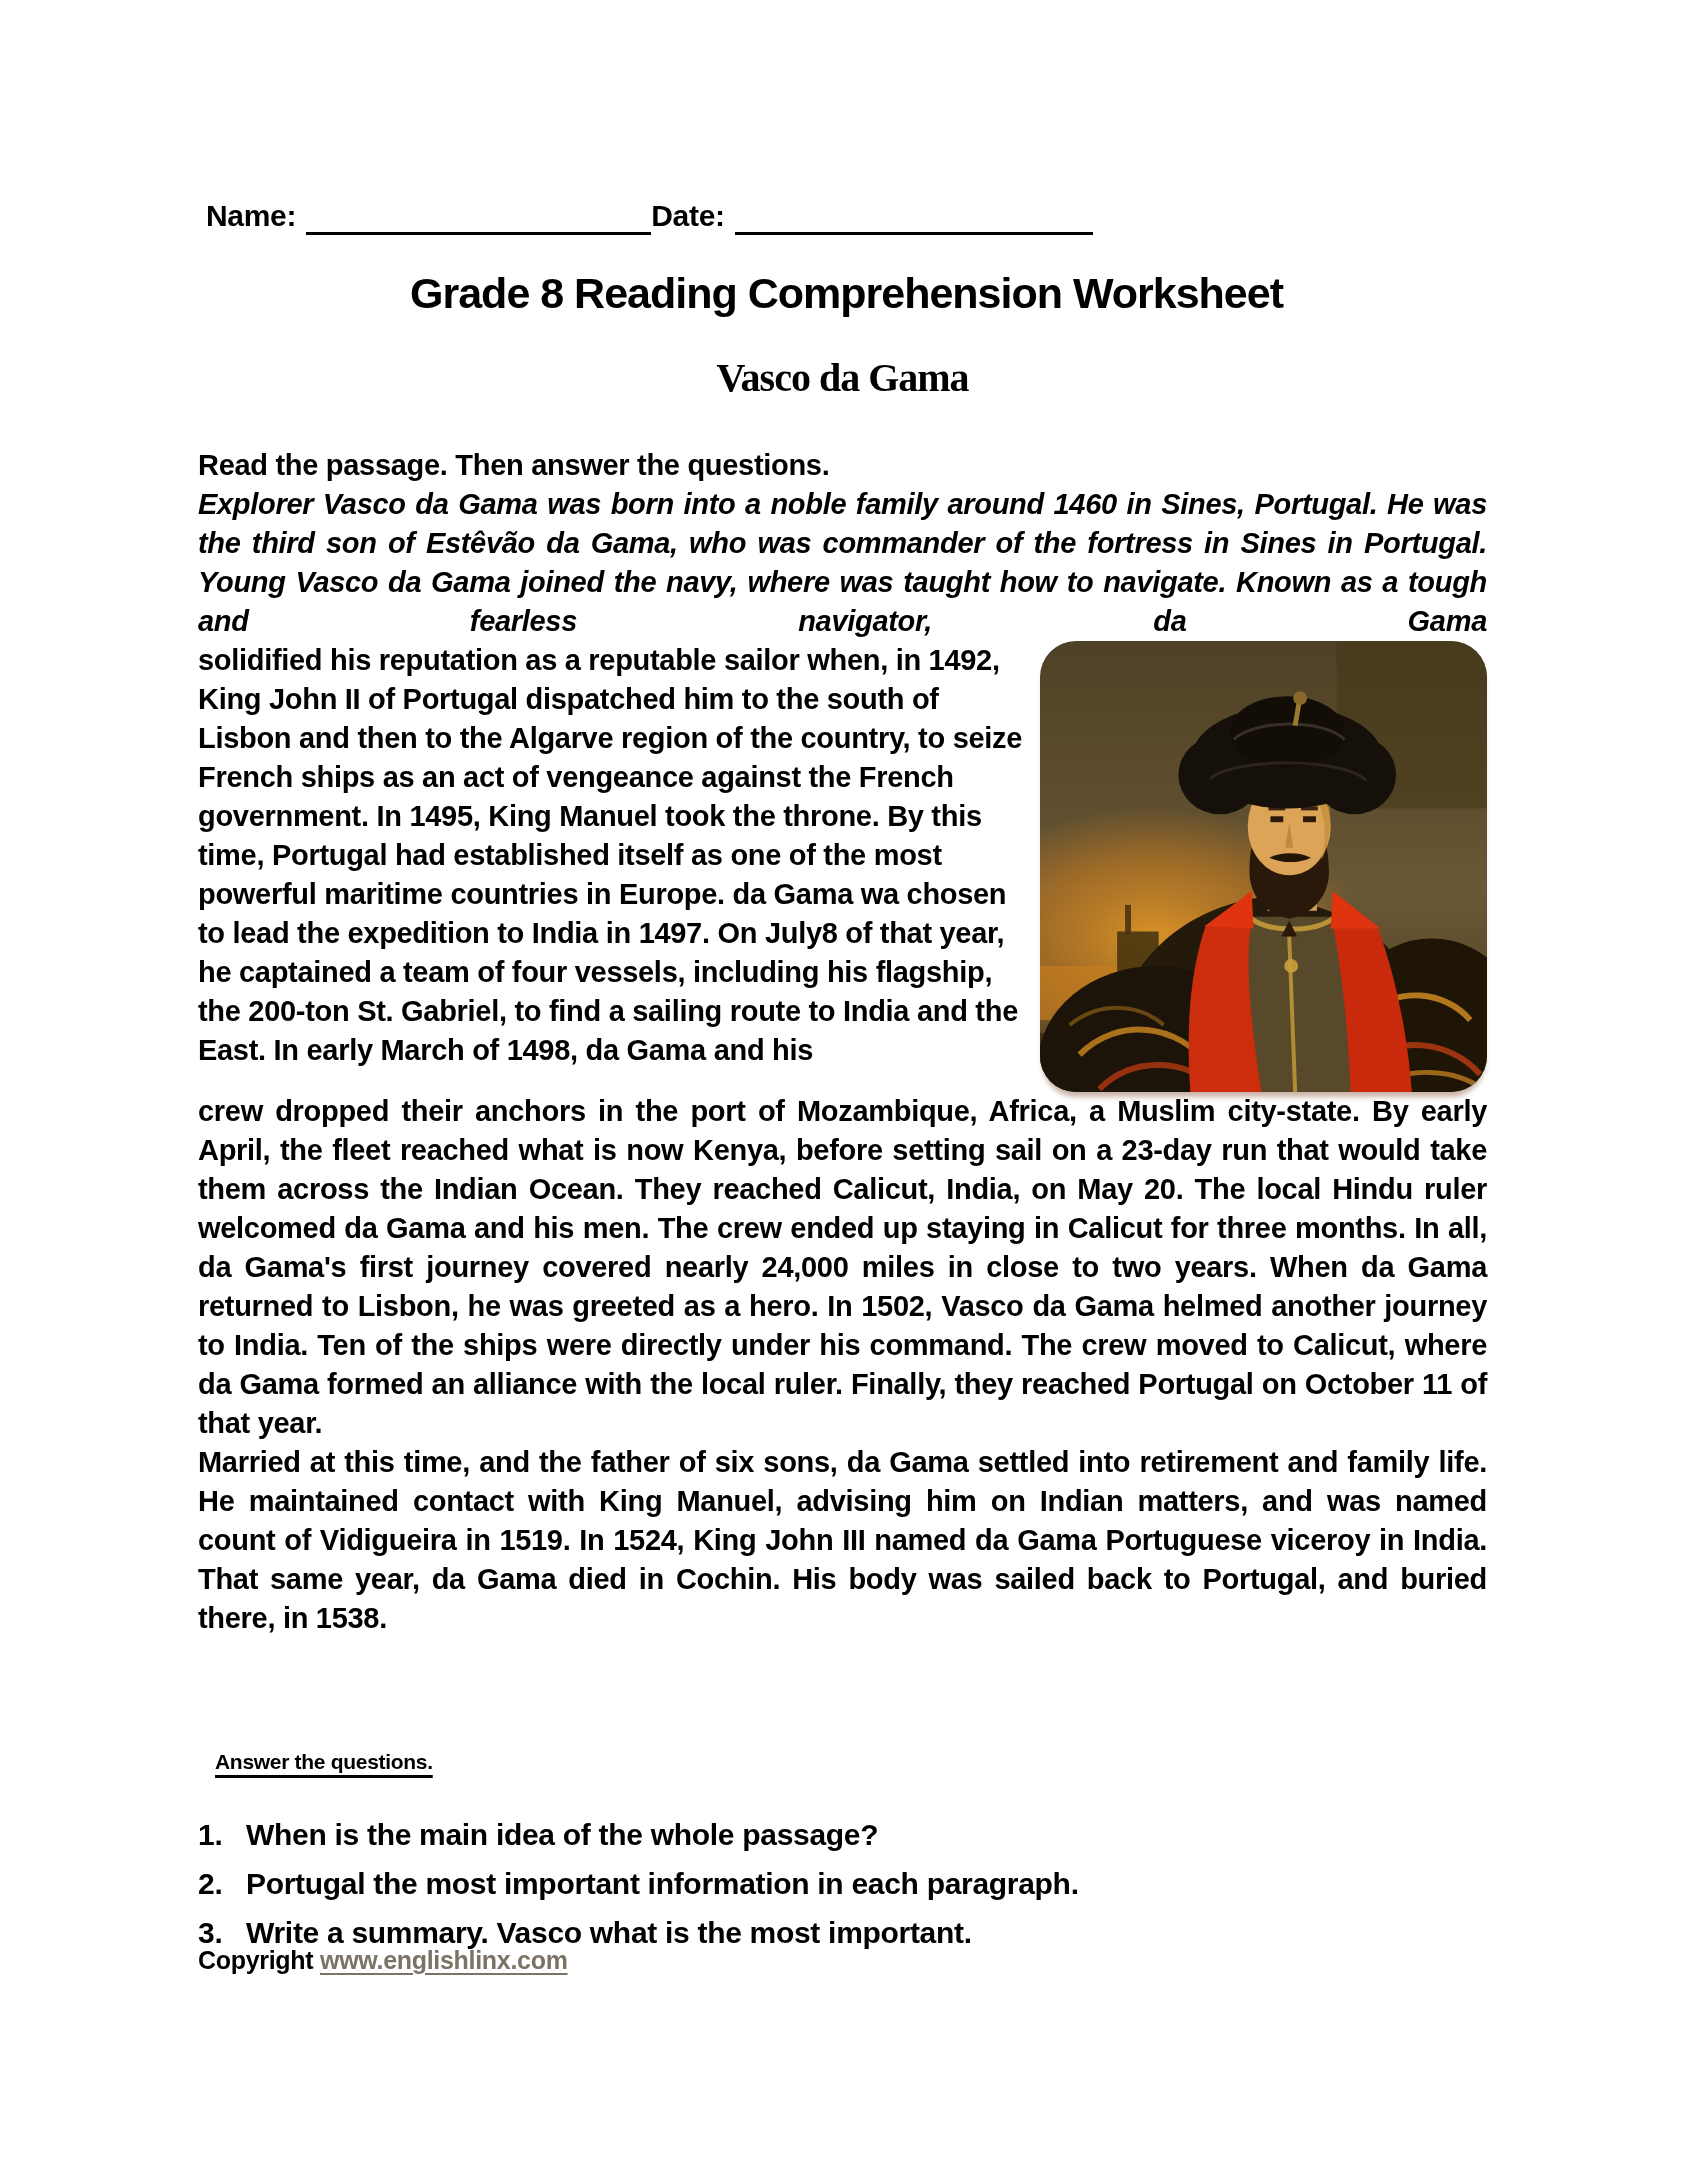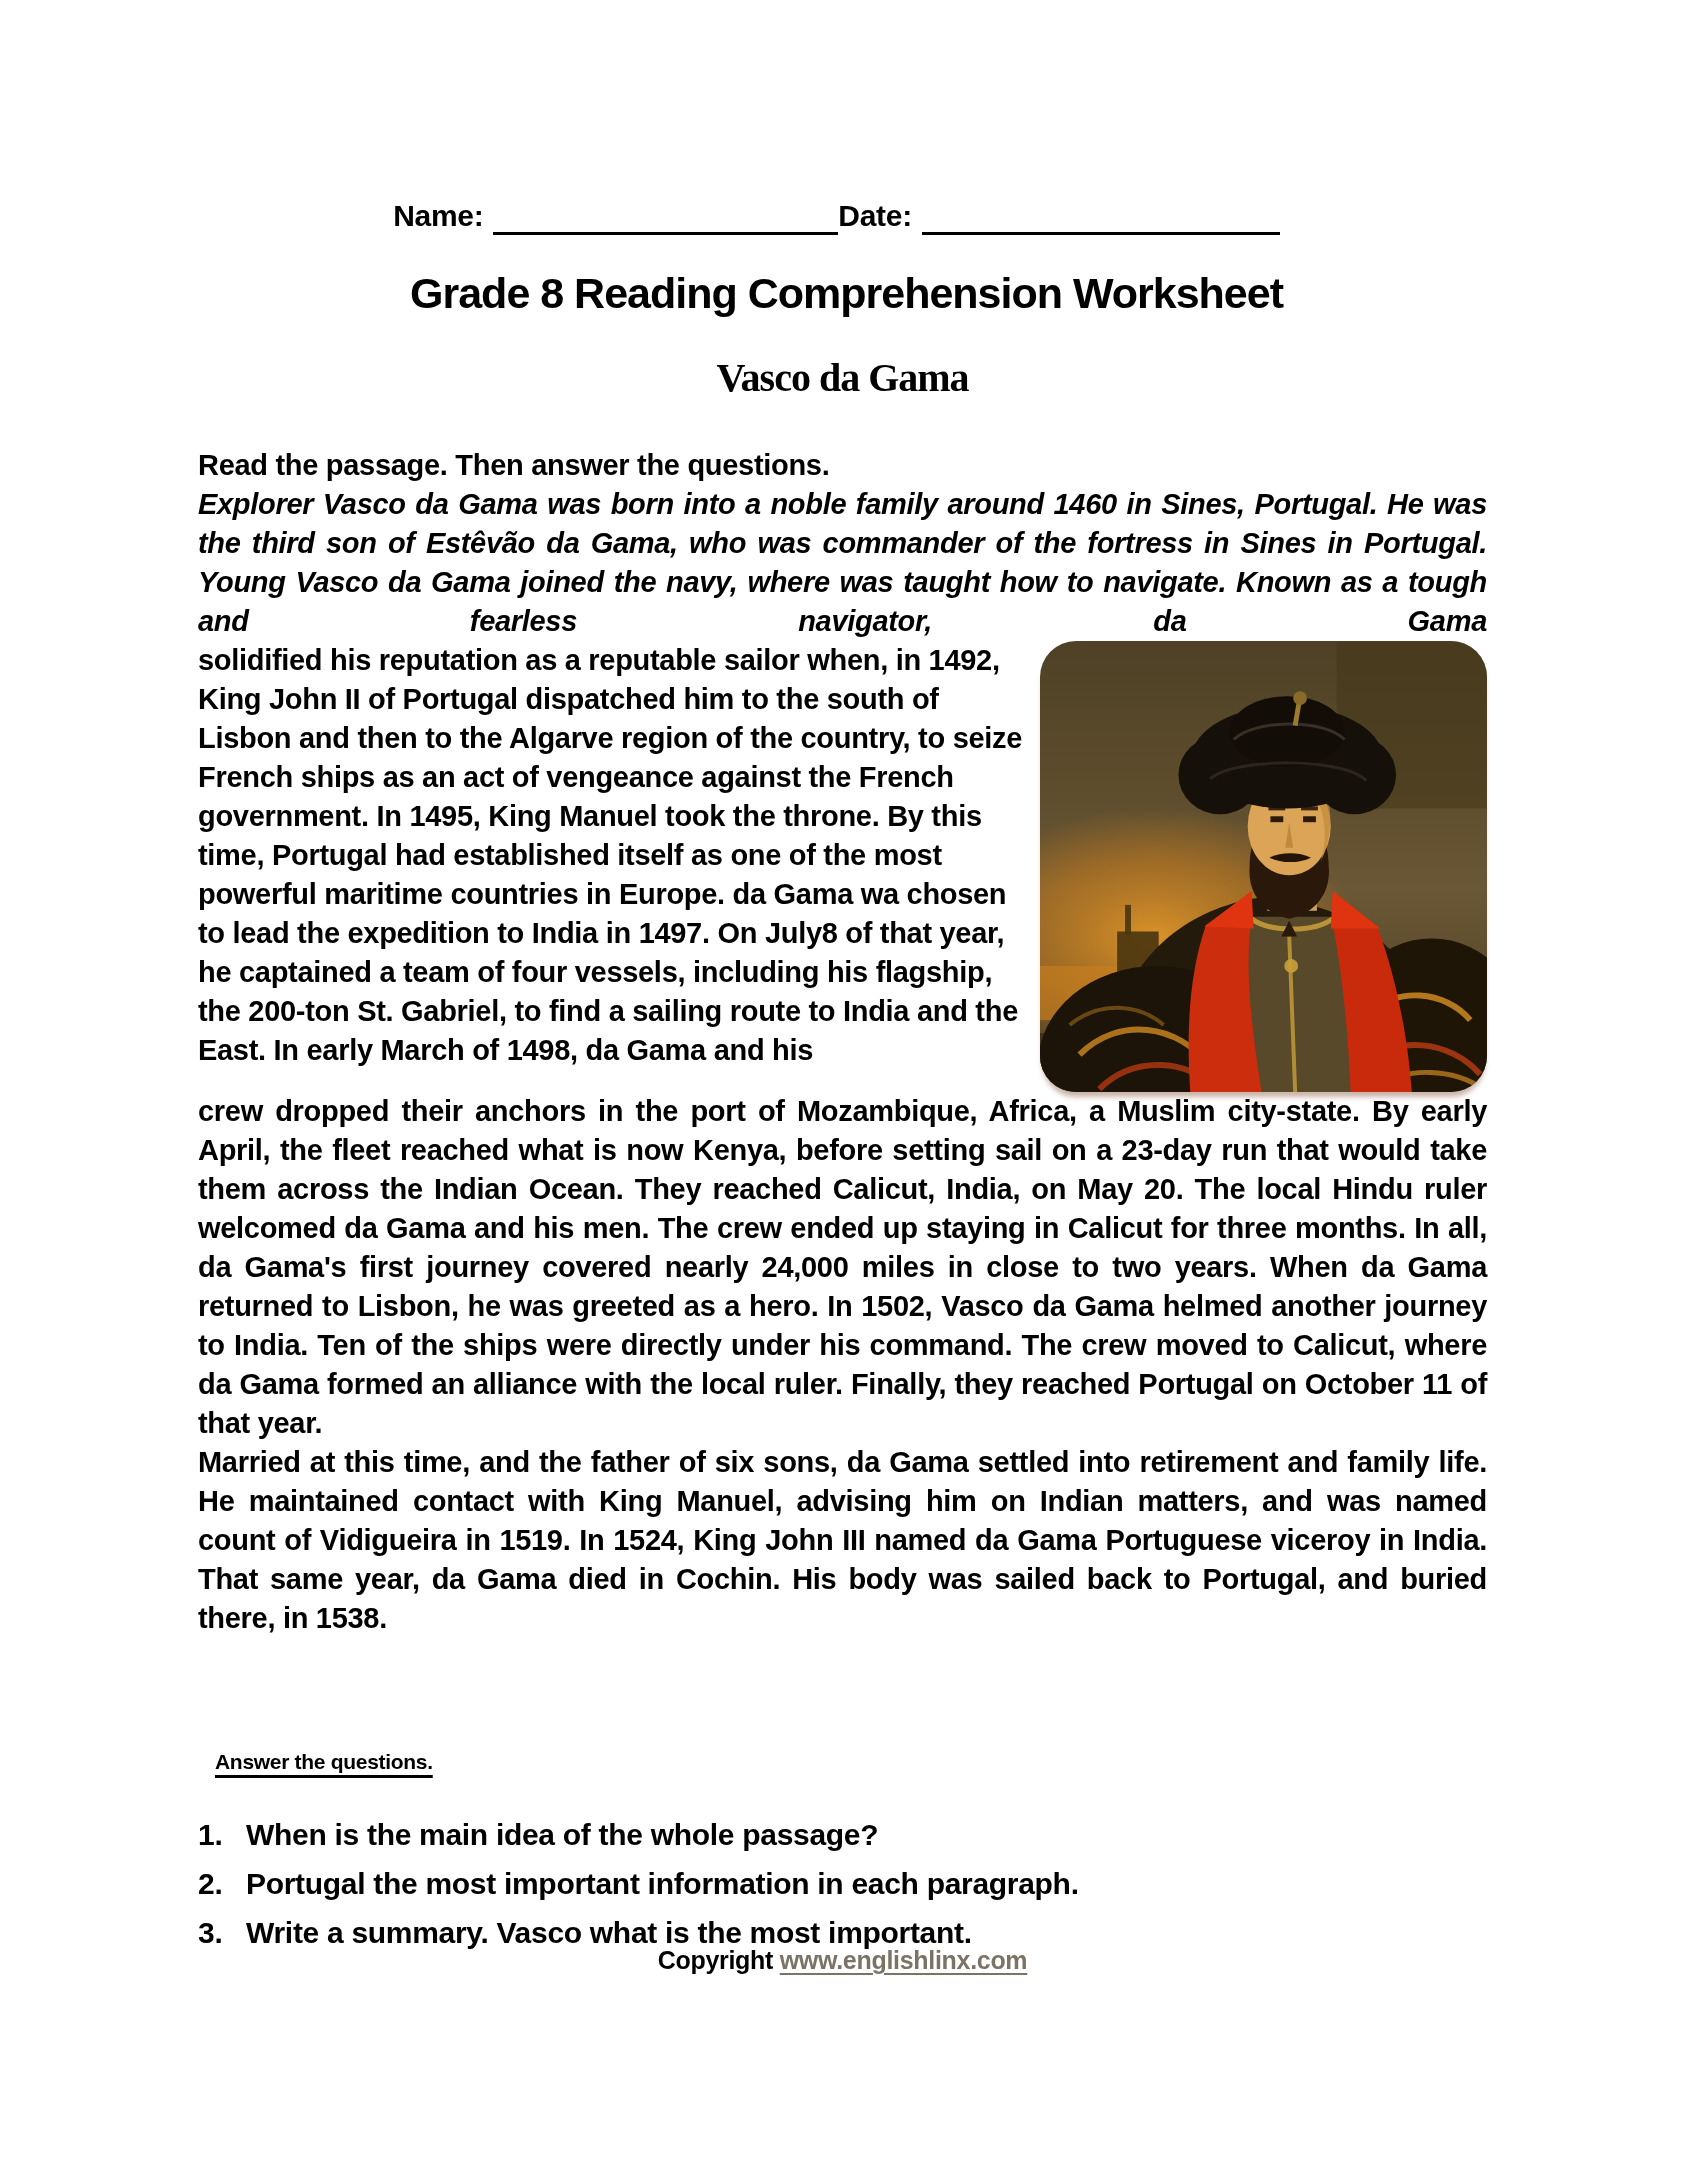--- a/index.html
+++ b/index.html
@@ -8,22 +8,22 @@
     background: #ffffff;
     font-family: "Liberation Sans", sans-serif;
     color: #000000;
     position: relative;
   }
   .page { position: absolute; inset: 0; }
   .content { position: absolute; left: 198px; width: 1289px; top: 0; }
 
   
   .header-row {
-    position: absolute; top: 198px; left: 0; width: 100%;
-    display: flex; justify-content: center;
+    position: absolute; top: 198px; left: 8px; width: 100%;
+    display: flex; justify-content: flex-start;
   }
   .field { display: flex; align-items: flex-end; }
   .field .label { font-weight: bold; font-size: 30px; letter-spacing: -0.3px; padding-bottom: 2px; }
   .blank-line { display: inline-block; border-bottom: 3px solid #000; height: 34px; margin-left: 10px; }
   .name-blank { width: 345px; }
   .date-blank { width: 358px; }
   .date-field { margin-right: 12px; }
 
   h1.title {
     position: absolute; top: 269px; left: 4px; width: 100%;
@@ -63,21 +63,21 @@
     text-decoration: underline; text-decoration-thickness: 3px; text-underline-offset: 6px;
     margin: 0 0 44px 17px;
   }
   .q-list { list-style: none; margin: 0; padding: 0; }
   .q-item { display: flex; font-size: 30px; font-weight: bold; letter-spacing: -0.3px; margin-bottom: 15px; }
   .q-num { width: 48px; flex: 0 0 48px; }
 
   
   .footer {
     position: absolute; top: 1946px; left: 0; width: 100%;
-    text-align: center; font-size: 25px; font-weight: bold; letter-spacing: -0.3px;
+    text-align: left; font-size: 25px; font-weight: bold; letter-spacing: -0.3px;
   }
   .footer .copy-label { color: #000; }
   .footer a.site-link {
     text-decoration: underline; text-decoration-thickness: 2px; text-underline-offset: 4px;
     cursor: pointer;
   }
 </style>
 </head>
 <body>
 

